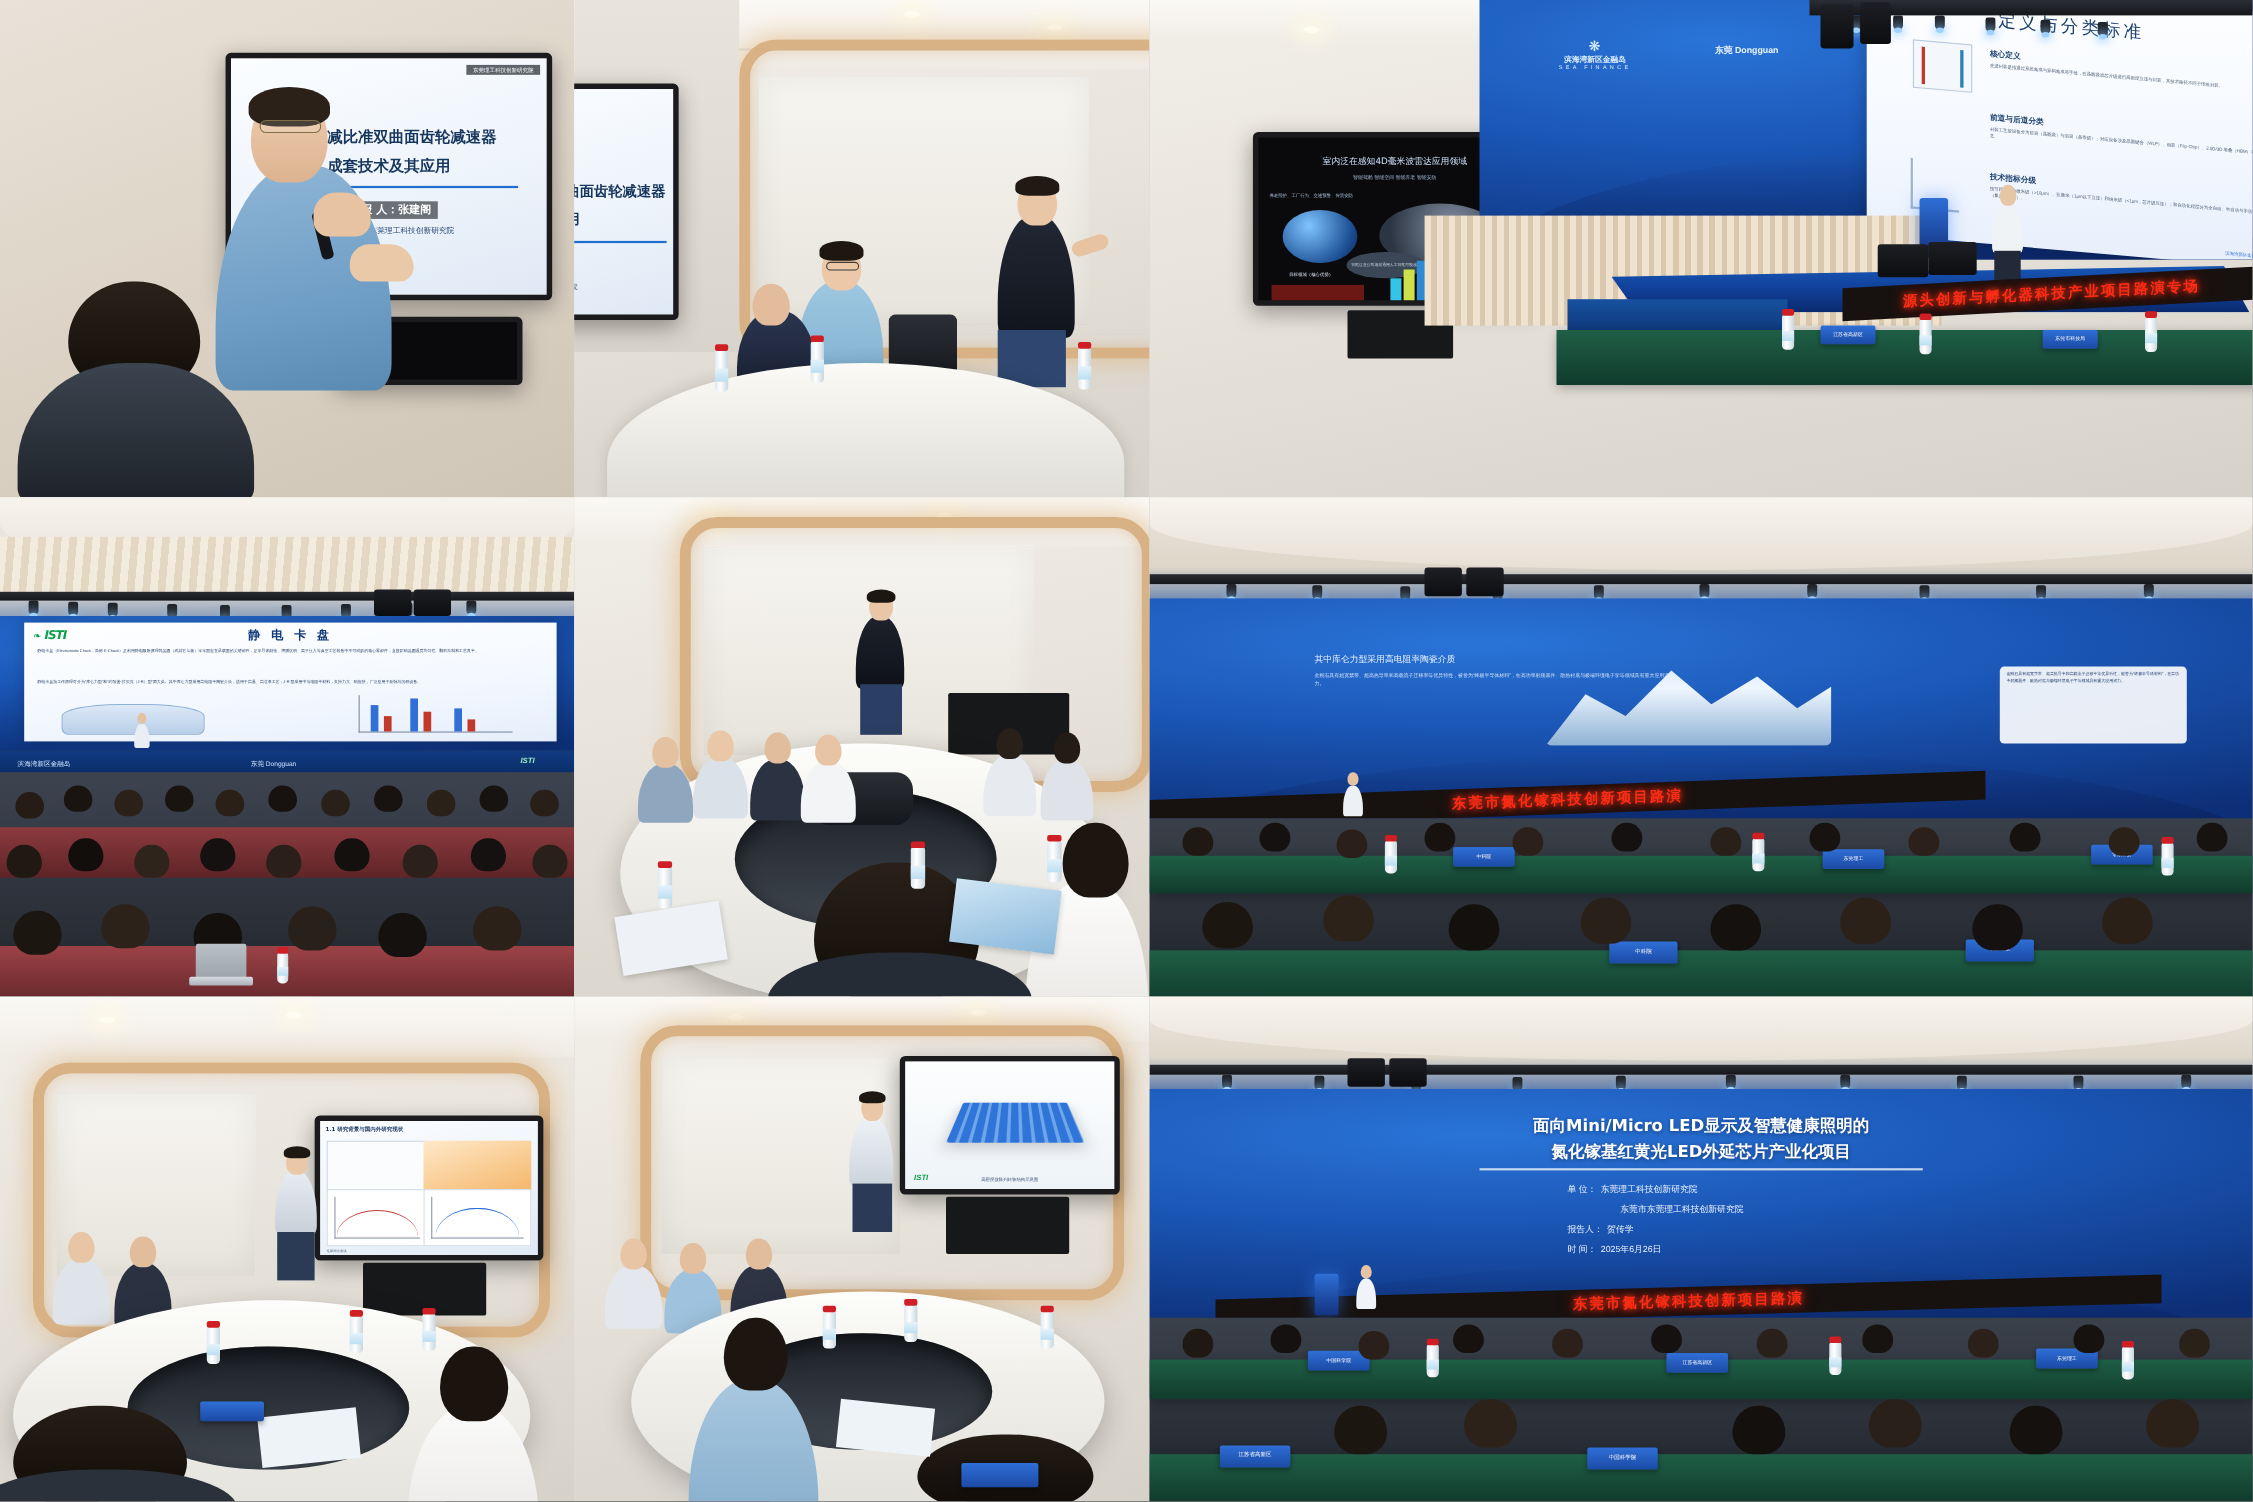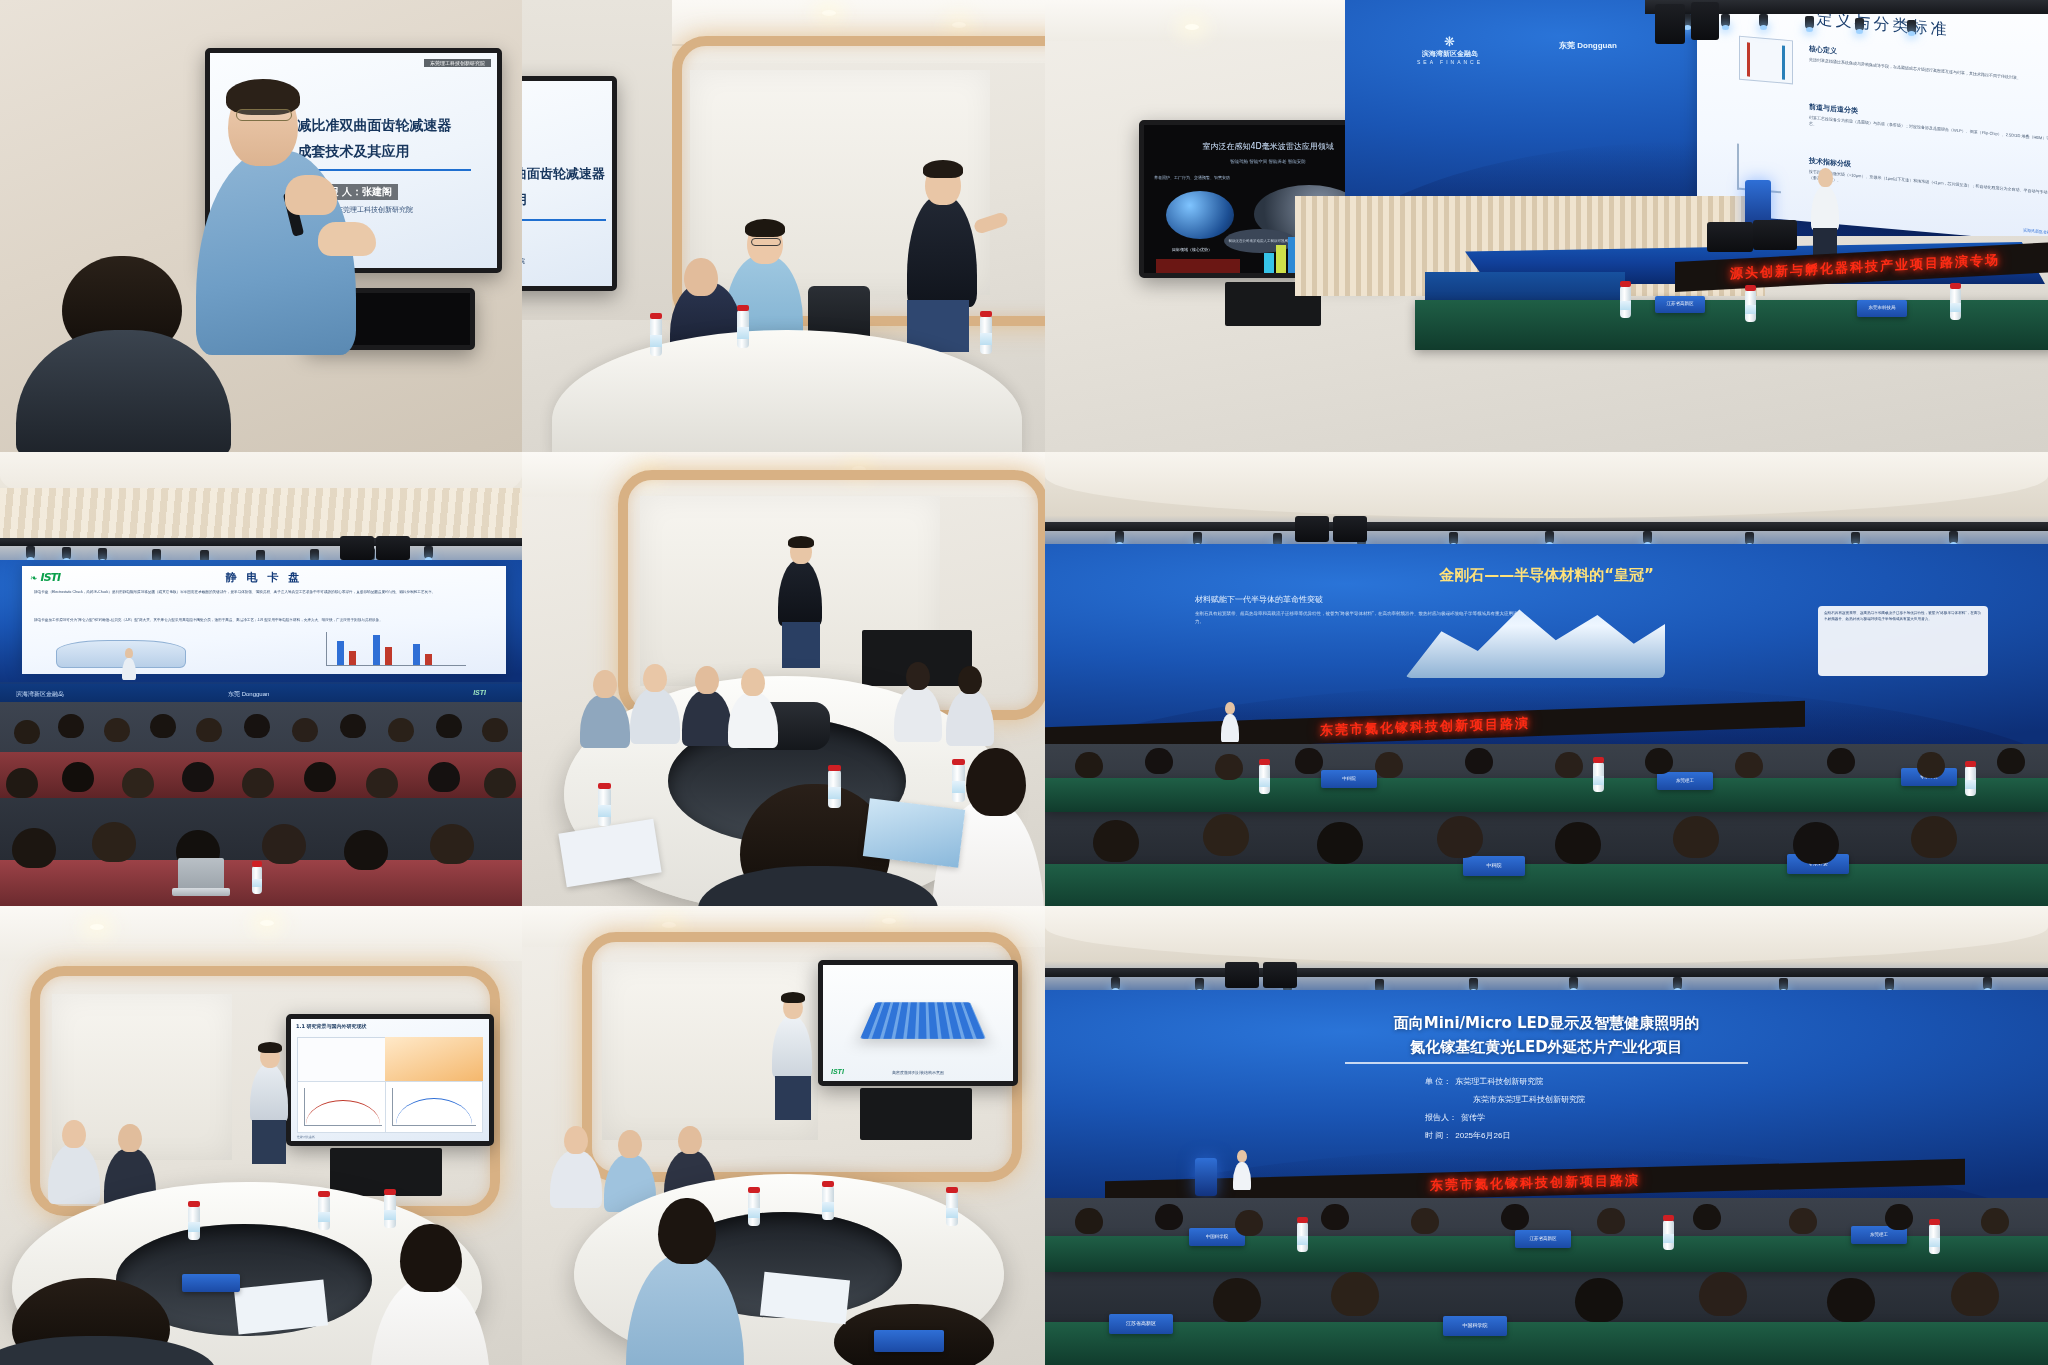--- a/index.html
+++ b/index.html
@@ -508,22 +508,21 @@
     <div class="par" style="left:500px; top:79px;"></div>
     <div class="par" style="left:598px; top:79px;"></div>
     <div class="par" style="left:700px; top:80px;"></div>
     <div class="par" style="left:806px; top:80px;"></div>
     <div class="par" style="left:904px; top:79px;"></div>
     <div class="speakerbox" style="left:250px; top:64px; width:34px; height:26px;"></div>
     <div class="speakerbox" style="left:288px; top:64px; width:34px; height:26px;"></div>
 
     <div class="ledwall" style="left:0; top:92px; width:1003px; height:200px;">
       <div class="led-sweep" style="bottom:-30%;"></div>
-      <div style="position:absolute; left:0; right:0; top:22px; text-align:center; color:#ffe27a; font-family:'DejaVu Sans',sans-serif; font-weight:bold; font-size:15px;">金刚石——半导体材料的“皇冠”</div>
-      <div style="position:absolute; left:150px; top:50px; color:#e7f2ff; font-size:8px;">材料赋能下一代半导体的革命性突破</div>
+      <div style="position:absolute; left:150px; top:50px; color:#e7f2ff; font-size:8px;">其中库仑力型采用高电阻率陶瓷介质</div>
       <div style="position:absolute; left:150px; top:66px; width:330px; color:#cfe0f4; font-size:4.5px; line-height:1.7;">金刚石具有超宽禁带、超高热导率和高载流子迁移率等优异特性，被誉为“终极半导体材料”，在高功率射频器件、散热衬底与极端环境电子学等领域具有重大应用潜力。</div>
       <div style="position:absolute; left:360px; top:44px; width:260px; height:90px; border-radius:6px;
                   background:linear-gradient(180deg,#cfe4f7 0%,#eef6ff 42%,#8fb2d4 100%); clip-path:polygon(0 100%,14% 48%,28% 70%,44% 24%,58% 58%,74% 30%,88% 62%,100% 40%,100% 100%);"></div>
       <div style="position:absolute; right:60px; top:62px; width:170px; height:70px; background:rgba(255,255,255,.9); border-radius:4px;">
         <div style="position:absolute; left:6px; top:5px; right:6px; font-size:3.6px; color:#24406d; line-height:1.6;">金刚石具有超宽禁带、超高热导率和高载流子迁移率等优异特性，被誉为“终极半导体材料”，在高功率射频器件、散热衬底与极端环境电子学等领域具有重大应用潜力。</div>
       </div>
       <div class="red-led-banner" style="left:0; bottom:4px; width:760px; height:26px; font-size:13px; transform:skewY(-2deg);">东莞市氮化镓科技创新项目路演</div>
     </div>
 
     <div class="person" style="left:176px; top:250px;">

